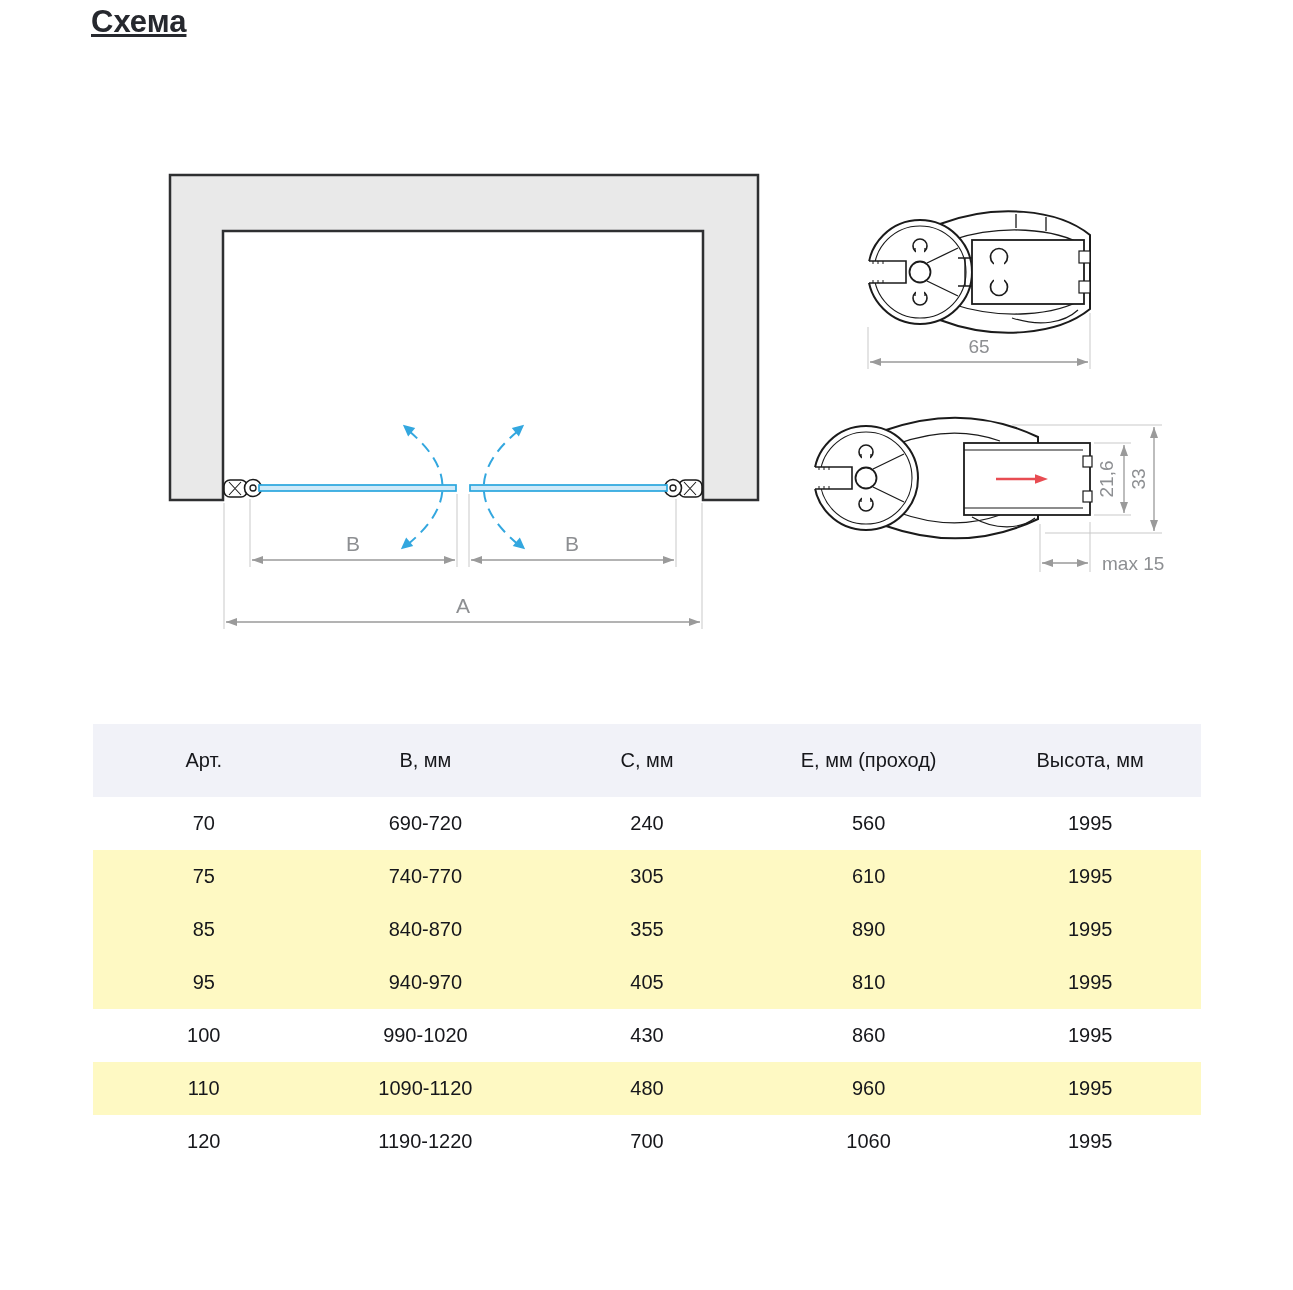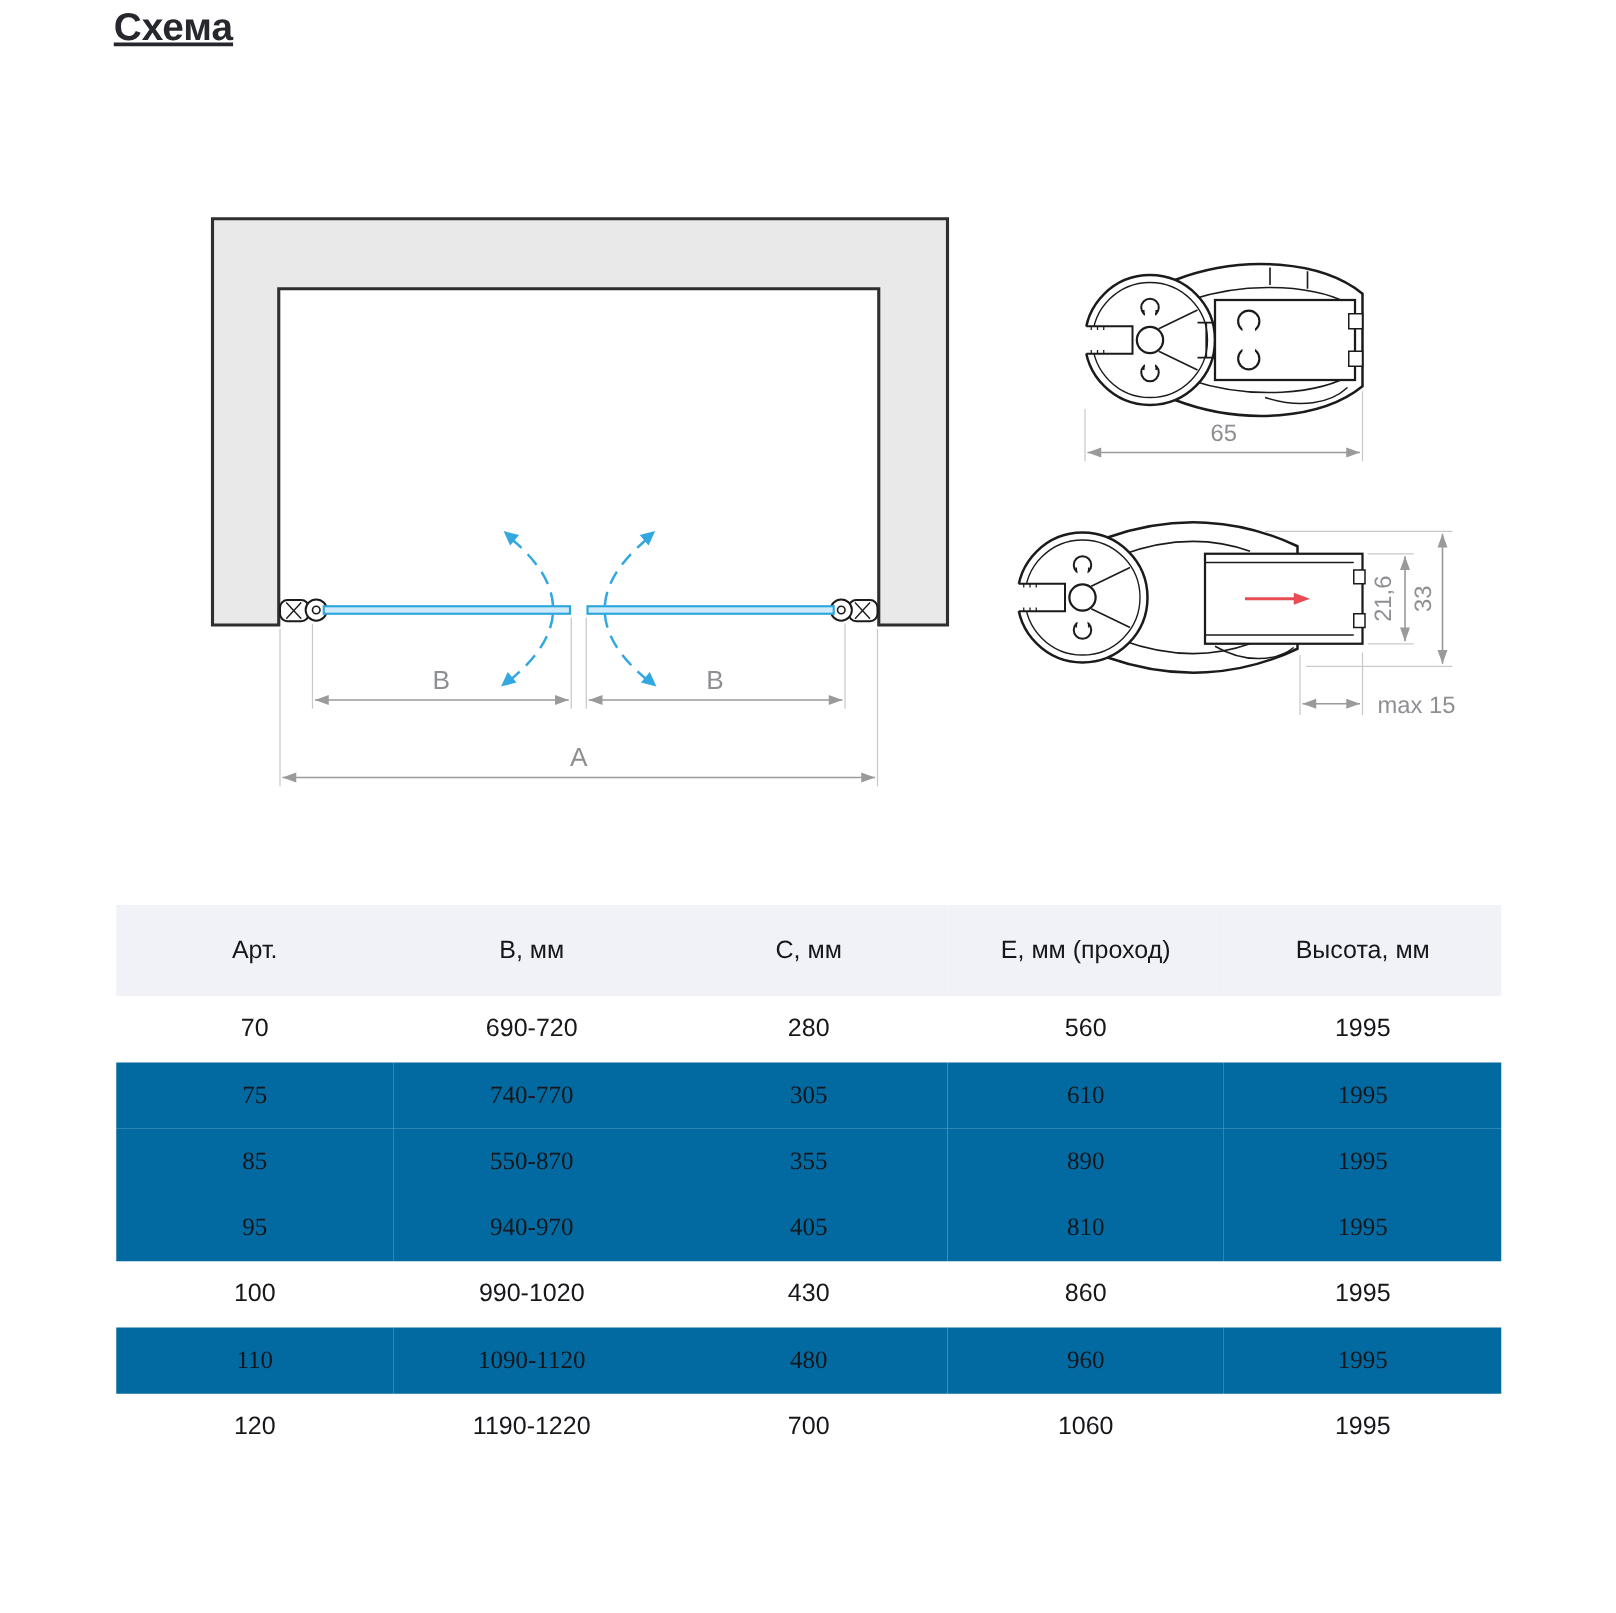--- a/index.html
+++ b/index.html
@@ -4,21 +4,21 @@
 <style>
   html,body{margin:0;padding:0;background:#fff;}
   .canvas{position:relative;width:1293px;height:1290px;background:#fff;overflow:hidden;
           font-family:"Liberation Sans",sans-serif;color:#16171b;}
   .page-title{position:absolute;left:91px;top:4px;font-size:31px;font-weight:700;color:#26282e;text-decoration:underline;}
   .schematic{position:absolute;left:0;top:0;}
   .size-table{position:absolute;left:93px;top:724px;width:1108px;border-collapse:collapse;table-layout:fixed;}
   .size-table th{height:73px;font-weight:400;font-size:20px;background:#f1f2f8;color:#16171b;}
   .size-table td{height:53px;font-size:20px;text-align:center;color:#16171b;}
   .size-table th,.size-table td{padding:0;text-align:center;border:none;}
-  .size-table tr.shaded td{background:#0369a1;font-family:Liberation Serif, serif;}
+  .size-table tr.shaded td{background:#fef9c3;}
   svg text{font-family:"Liberation Sans",sans-serif;}
   .dimtxt{fill:#8d8f92;font-size:21px;}
   .dimtxt-sm{fill:#8d8f92;font-size:19px;}
 </style>
 </head>
 <body>
 
 <div class="canvas">
 
   <div class="page-title">Схема</div>
@@ -180,34 +180,34 @@
           <th>В, мм</th>
           <th>С, мм</th>
           <th>Е, мм (проход)</th>
           <th>Высота, мм</th>
         </tr>
     </thead>
     <tbody>
         <tr>
           <td>70</td>
           <td>690-720</td>
-          <td>280</td>
+          <td>240</td>
           <td>560</td>
           <td>1995</td>
         </tr>
         <tr class="shaded">
           <td>75</td>
           <td>740-770</td>
           <td>305</td>
           <td>610</td>
           <td>1995</td>
         </tr>
         <tr class="shaded">
           <td>85</td>
-          <td>550-870</td>
+          <td>840-870</td>
           <td>355</td>
           <td>890</td>
           <td>1995</td>
         </tr>
         <tr class="shaded">
           <td>95</td>
           <td>940-970</td>
           <td>405</td>
           <td>810</td>
           <td>1995</td>

